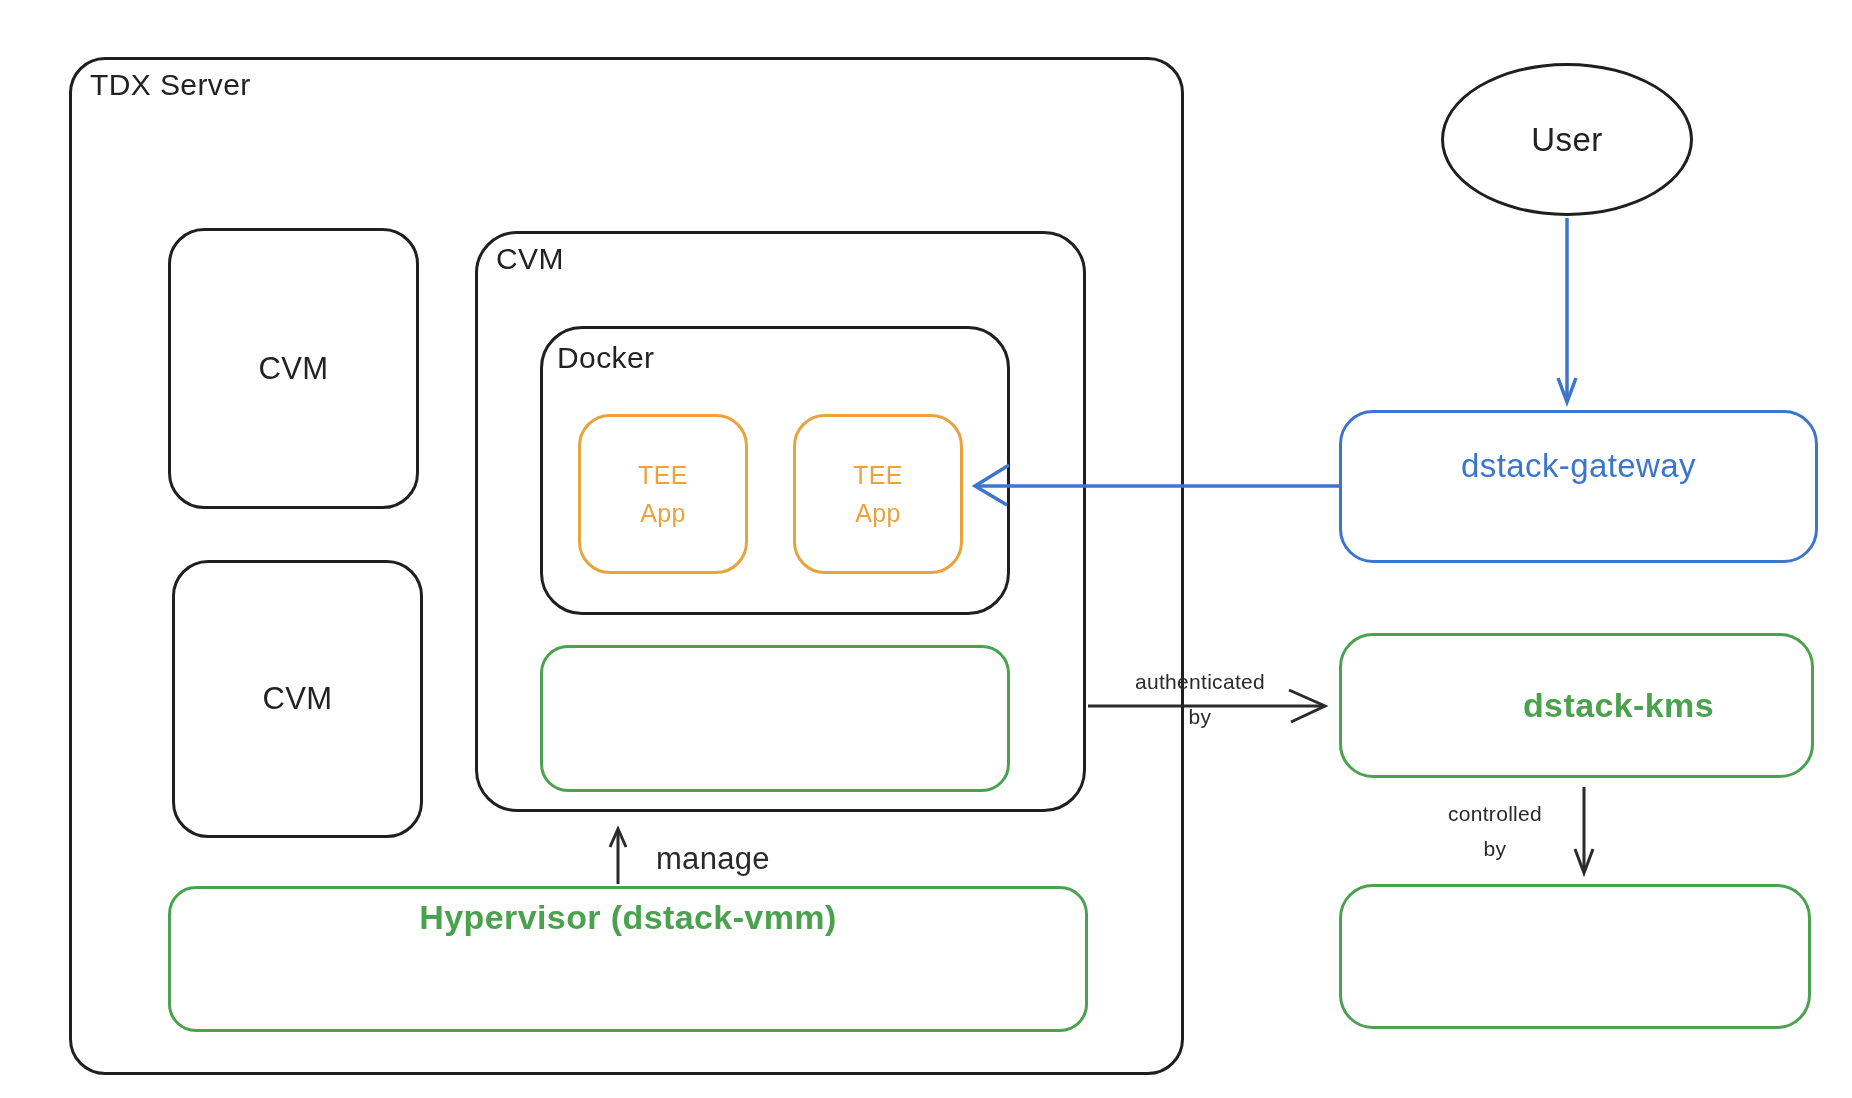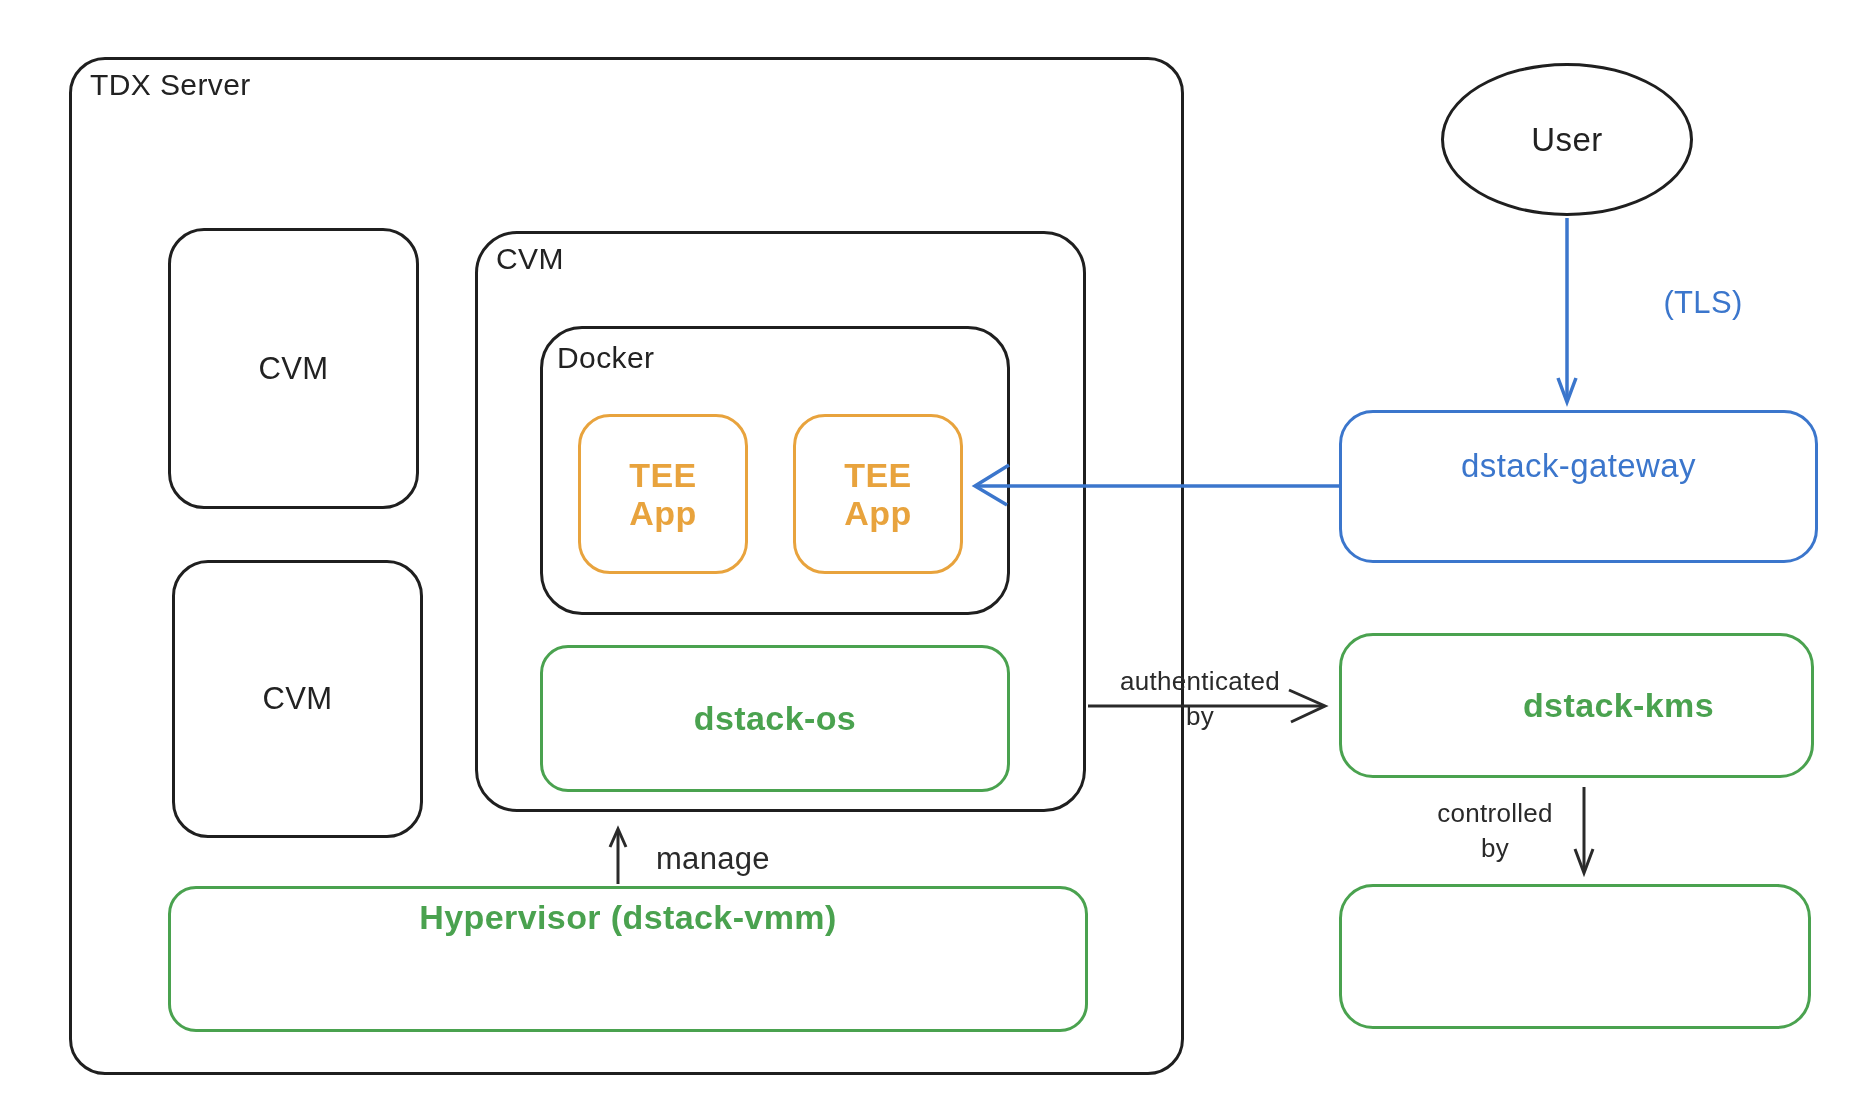--- a/index.html
+++ b/index.html
@@ -43,42 +43,42 @@
     justify-content: center;
     text-align: center;
   }
   .cvm-small-lbl {
     font-size: 31px;
     font-weight: 500;
     color: #222;
   }
   .green-lbl  { color: var(--green, #4aa24f); font-size: 34px; font-weight: 600; }
   .blue-lbl   { color: var(--blue, #3b76cc);  font-size: 33px; font-weight: 500; }
-  .orange-lbl { color: var(--orange, #e8a33d); font-size: 34px; font-weight: 700; line-height: 38px; }
+  .orange-lbl { color: var(--orange, #e8a33d); font-size: 25px; font-weight: 400; line-height: 38px; }
   .user-lbl   { font-size: 33px; font-weight: 500; color: #222; }
 
   .edge-lbl {
     position: absolute;
     text-align: center;
     letter-spacing: 0.3px;
   }
   .edge-lbl .ln { display: block; }
   .zt-lbl {
     color: var(--blue, #3b76cc);
     font-size: 31px;
     font-weight: 500;
     line-height: 46px;
   }
   .manage-lbl {
     font-size: 31px;
     font-weight: 500;
     color: #2a2a2a;
   }
   .small-note {
-    font-size: 26px;
+    font-size: 21px;
     font-weight: 400;
     color: #2a2a2a;
     line-height: 35px;
   }
   svg.overlay {
     position: absolute;
     left: 0; top: 0;
     width: 1852px;
     height: 1098px;
     pointer-events: none;
@@ -114,38 +114,36 @@
 
   <div class="box orange" style="left:765px; top:414px; width:170px; height:160px; border-radius:32px;"></div>
   <div class="lbl center-lbl orange-lbl" style="left:765px; top:414px; width:170px; height:160px;">
     <span>
         <span class="ln" style="display:block">TEE</span>
         <span class="ln" style="display:block">App</span>
       </span>
   </div>
 
   <div class="box green" style="left:512px; top:645px; width:470px; height:147px; border-radius:28px;"></div>
-  <div class="lbl center-lbl green-lbl" style="left:512px; top:645px; width:470px; height:147px;">dstack-os</div>
 
   <div class="box green" style="left:140px; top:886px; width:920px; height:146px; border-radius:28px;"></div>
   <div class="lbl center-lbl green-lbl" style="left:140px; top:844px; width:920px; height:146px;">Hypervisor (dstack-vmm)</div>
 
   <div class="box" style="left:1413px; top:63px; width:252px; height:153px; border-radius:50%;"></div>
   <div class="lbl center-lbl user-lbl" style="left:1413px; top:63px; width:252px; height:153px;">User</div>
 
   <div class="box blue" style="left:1311px; top:410px; width:479px; height:153px; border-radius:34px;"></div>
   <div class="lbl center-lbl blue-lbl" style="left:1311px; top:410px; width:479px; height:112px;">dstack-gateway</div>
 
   <div class="box green" style="left:1311px; top:633px; width:475px; height:145px; border-radius:34px;"></div>
   <div class="lbl center-lbl green-lbl" style="left:1311px; top:633px; width:559px; height:145px;">dstack-kms</div>
 
   <div class="box green" style="left:1311px; top:884px; width:472px; height:145px; border-radius:34px;"></div>
 
   <div class="edge-lbl zt-lbl" style="left:1560px; top:280px; width:230px;">
-    <span class="ln">(TLS)</span>
   </div>
 
   <div class="edge-lbl manage-lbl" style="left:628px; top:841px;">manage</div>
 
   <div class="edge-lbl small-note" style="left:1072px; top:664px; width:200px;">
     <span class="ln">authenticated</span>
     <span class="ln">by</span>
   </div>
 
   <div class="edge-lbl small-note" style="left:1377px; top:796px; width:180px;">

